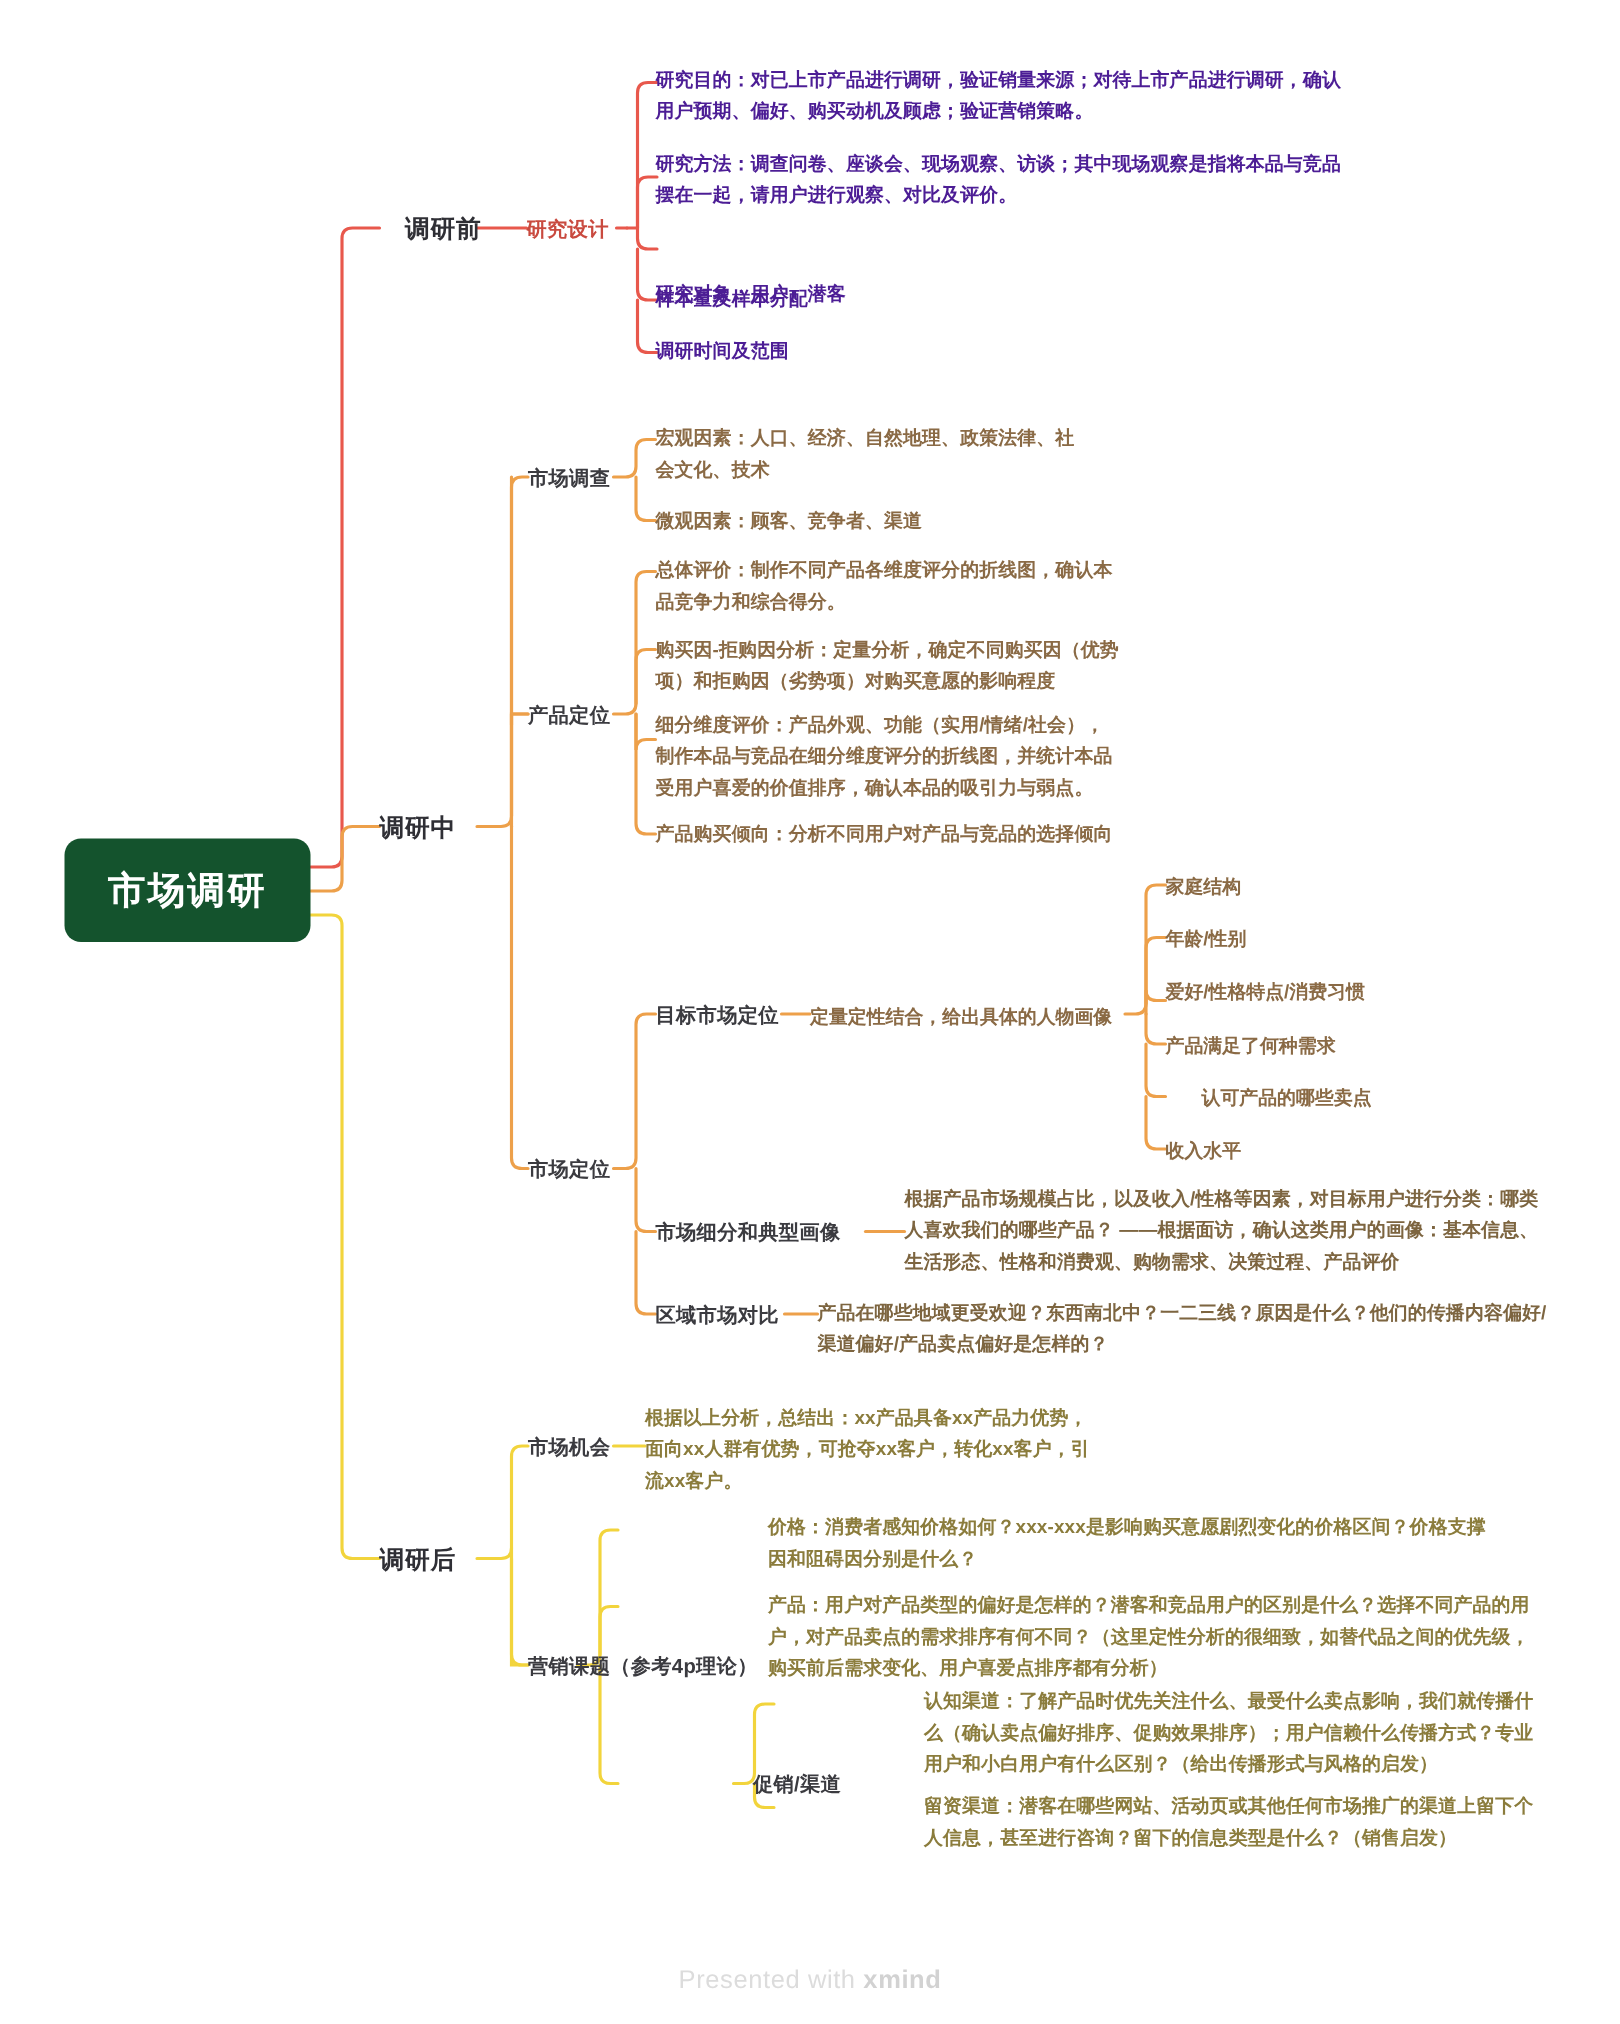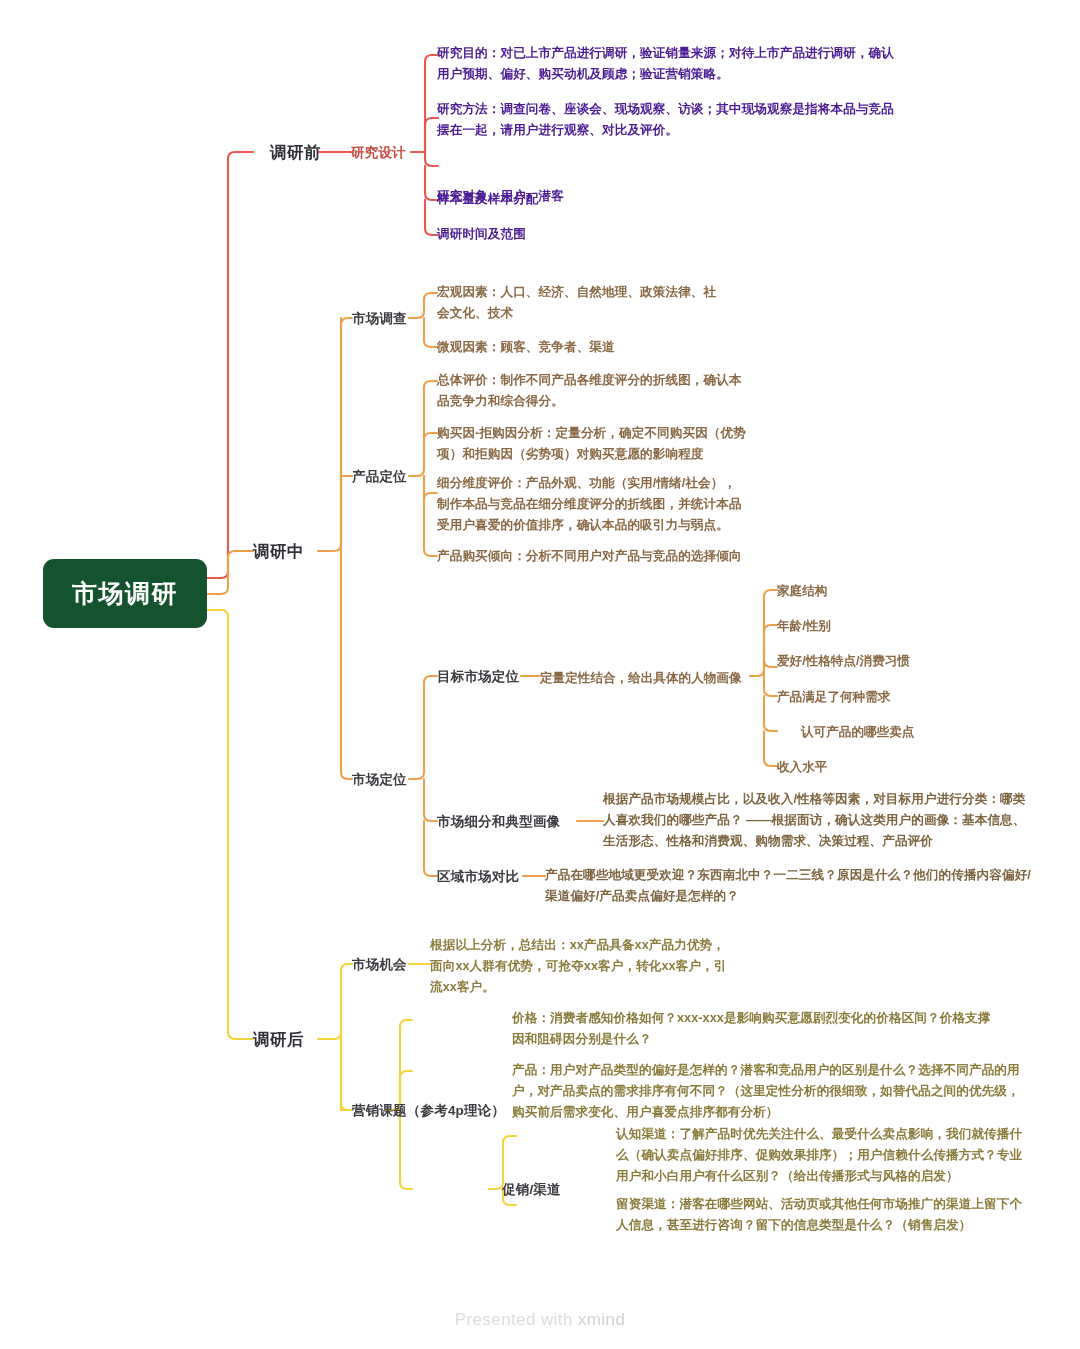--- a/index.html
+++ b/index.html
@@ -96,21 +96,21 @@
   .footer {
     position: absolute;
     left: 0;
     top: 1310px;
     width: 1080px;
     text-align: center;
     font-size: 17px;
     color: #dcdcdc;
     letter-spacing: .4px;
   }
-  .footer b { color: #d2d2d2; font-weight: 400; margin-top: 36px; }
+  .footer b { color: #d2d2d2; font-weight: 700; margin-top: 36px; }
 </style>
 </head>
 <body>
 
 <div id="canvas">
 
   <svg id="svg-links" viewBox="0 0 1080 1349" xmlns="http://www.w3.org/2000/svg">
     <g fill="none" stroke-width="2.1" stroke-linecap="round">
 
       <path d="M207,578 L221,578 Q228,578 228,571 L228,159 Q228,152 235,152 L253,152" stroke="#e8584c"></path>

